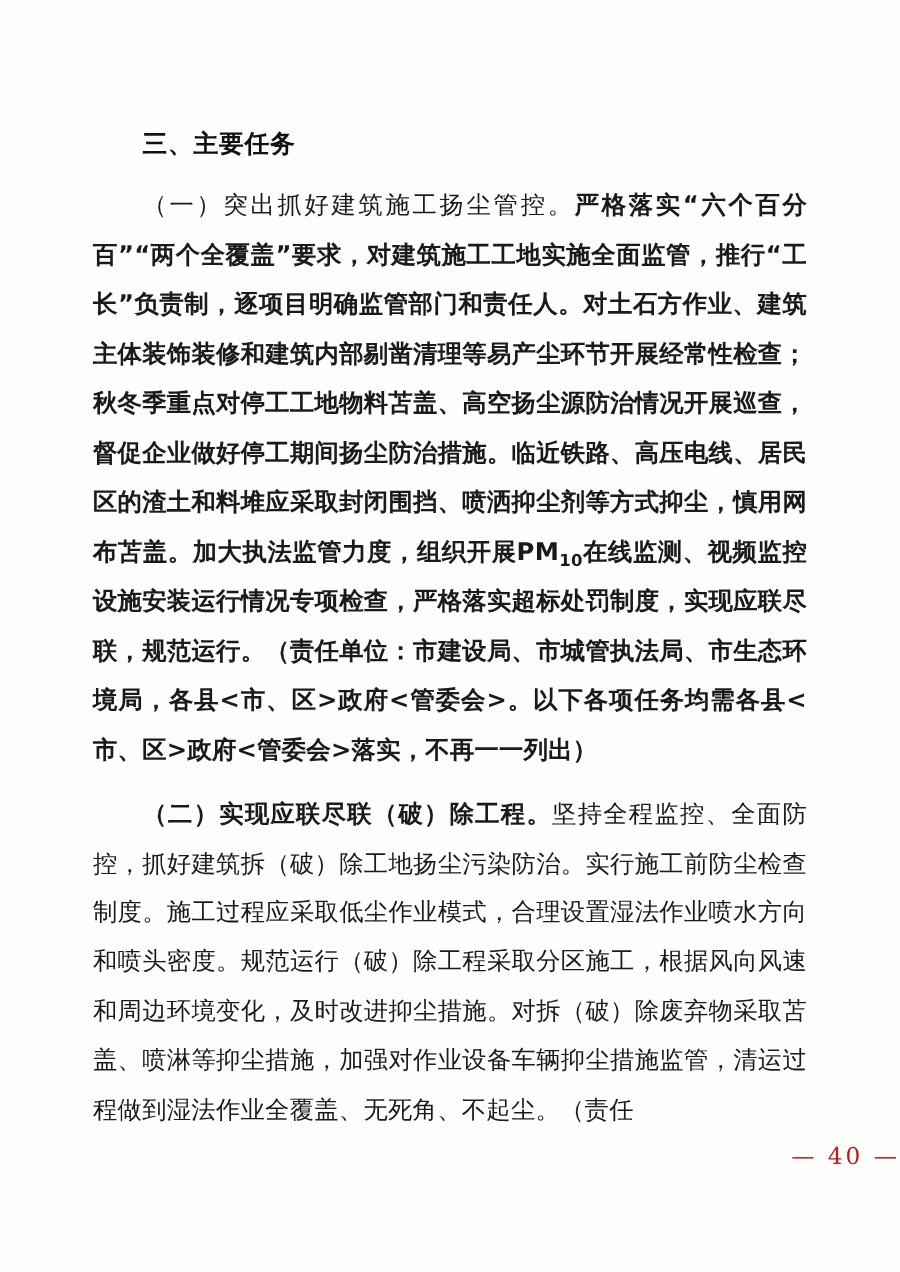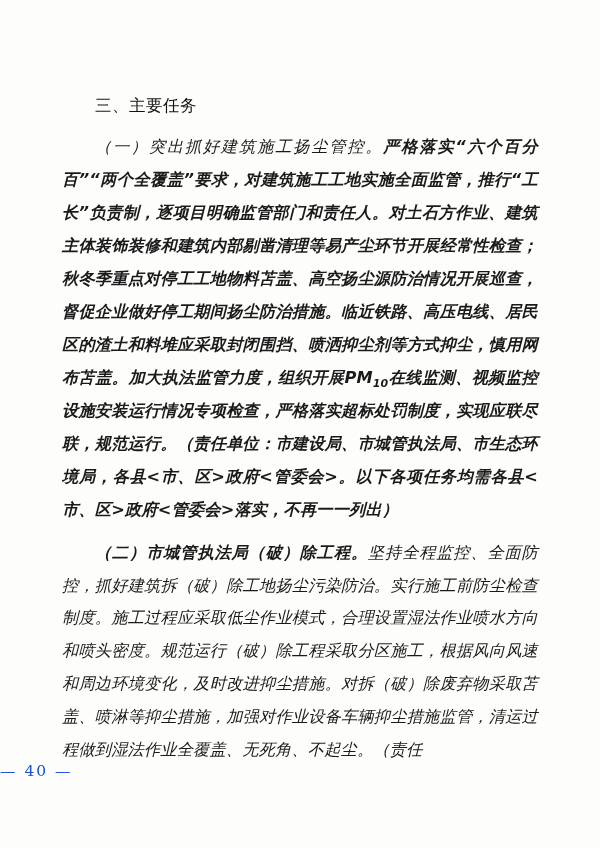--- a/index.html
+++ b/index.html
@@ -17,74 +17,73 @@
   .page {
     position: relative;
     width: 600px;
     height: 848px;
     box-sizing: border-box;
     padding: 78px 62px 0 62px;
     background: #fdfdfb;
   }
   .heading {
     font-family: "DejaVu Sans", sans-serif;
-    font-weight: normal;
+    font-weight: bold;
     font-size: 16.5px;
     line-height: 1.9;
-    margin: 12px 0 6px 0;
+    margin: 2px 0 6px 0;
     text-indent: 33px;
     letter-spacing: 0.5px;
     color: #111;
   }
   p.body-par {
     font-size: 16.2px;
     line-height: 2.03;
     margin: 0;
     text-indent: 33px;
     text-align: justify;
     text-justify: inter-ideograph;
     letter-spacing: 0.2px;
     color: #1a1a1a;
   }
   p.spaced {
     margin-top: 10px;
-    font-style: italic;
   }
   .bold-run {
     font-family: "DejaVu Sans", sans-serif;
     font-weight: bold;
   }
   sub.sub {
     font-size: 11px;
     vertical-align: sub;
     font-family: "DejaVu Sans", sans-serif;
     font-weight: bold;
   }
   .pm-label {
     font-family: "DejaVu Sans", sans-serif;
     font-weight: bold;
   }
   .footer {
     position: absolute;
     left: 0;
     right: 0;
     bottom: 68px;
-    text-align: left;
+    text-align: right;
     font-size: 15.5px;
     letter-spacing: 2px;
-    color: #1d4ed8;
+    color: #b91c1c;
   }
 </style>
 </head>
 <body>
 
 <div class="page">
 
   <h2 class="heading">三、主要任务</h2>
 
 
   <p class="body-par spaced"><span>（一）突出抓好建筑施工扬尘管控。</span><span class="bold-run">严格落实“六个百分百”“两个全覆盖”要求，对建筑施工工地实施全面监管，推行“工长”负责制，逐项目明确监管部门和责任人。对土石方作业、建筑主体装饰装修和建筑内部剔凿清理等易产尘环节开展经常性检查；秋冬季重点对停工工地物料苫盖、高空扬尘源防治情况开展巡查，督促企业做好停工期间扬尘防治措施。临近铁路、高压电线、居民区的渣土和料堆应采取封闭围挡、喷洒抑尘剂等方式抑尘，慎用网布苫盖。加大执法监管力度，组织开展</span><span class="pm-label">PM</span><sub class="sub">10</sub><span class="bold-run">在线监测、视频监控设施安装运行情况专项检查，严格落实超标处罚制度，实现应联尽联，规范运行。（责任单位：市建设局、市城管执法局、市生态环境局，各县&lt;市、区&gt;政府&lt;管委会&gt;。以下各项任务均需各县&lt;市、区&gt;政府&lt;管委会&gt;落实，不再一一列出）</span></p>
 
-  <p class="body-par spaced"><span class="bold-run">（二）市城管执法局（破）除工程。</span><span>坚持全程监控、全面防控，抓好建筑拆（破）除工地扬尘污染防治。实行施工前防尘检查制度。施工过程应采取低尘作业模式，合理设置湿法作业喷水方向和喷头密度。规范运行（破）除工程采取分区施工，根据风向风速和周边环境变化，及时改进抑尘措施。对拆（破）除废弃物采取苫盖、喷淋等抑尘措施，加强对作业设备车辆抑尘措施监管，清运过程做到湿法作业全覆盖、无死角、不起尘。（责任</span></p>
+  <p class="body-par spaced"><span class="bold-run">（二）实现应联尽联（破）除工程。</span><span>坚持全程监控、全面防控，抓好建筑拆（破）除工地扬尘污染防治。实行施工前防尘检查制度。施工过程应采取低尘作业模式，合理设置湿法作业喷水方向和喷头密度。规范运行（破）除工程采取分区施工，根据风向风速和周边环境变化，及时改进抑尘措施。对拆（破）除废弃物采取苫盖、喷淋等抑尘措施，加强对作业设备车辆抑尘措施监管，清运过程做到湿法作业全覆盖、无死角、不起尘。（责任</span></p>
 
   <div class="footer">— 40 —</div>
 
 </div>
 
 </body></html>

